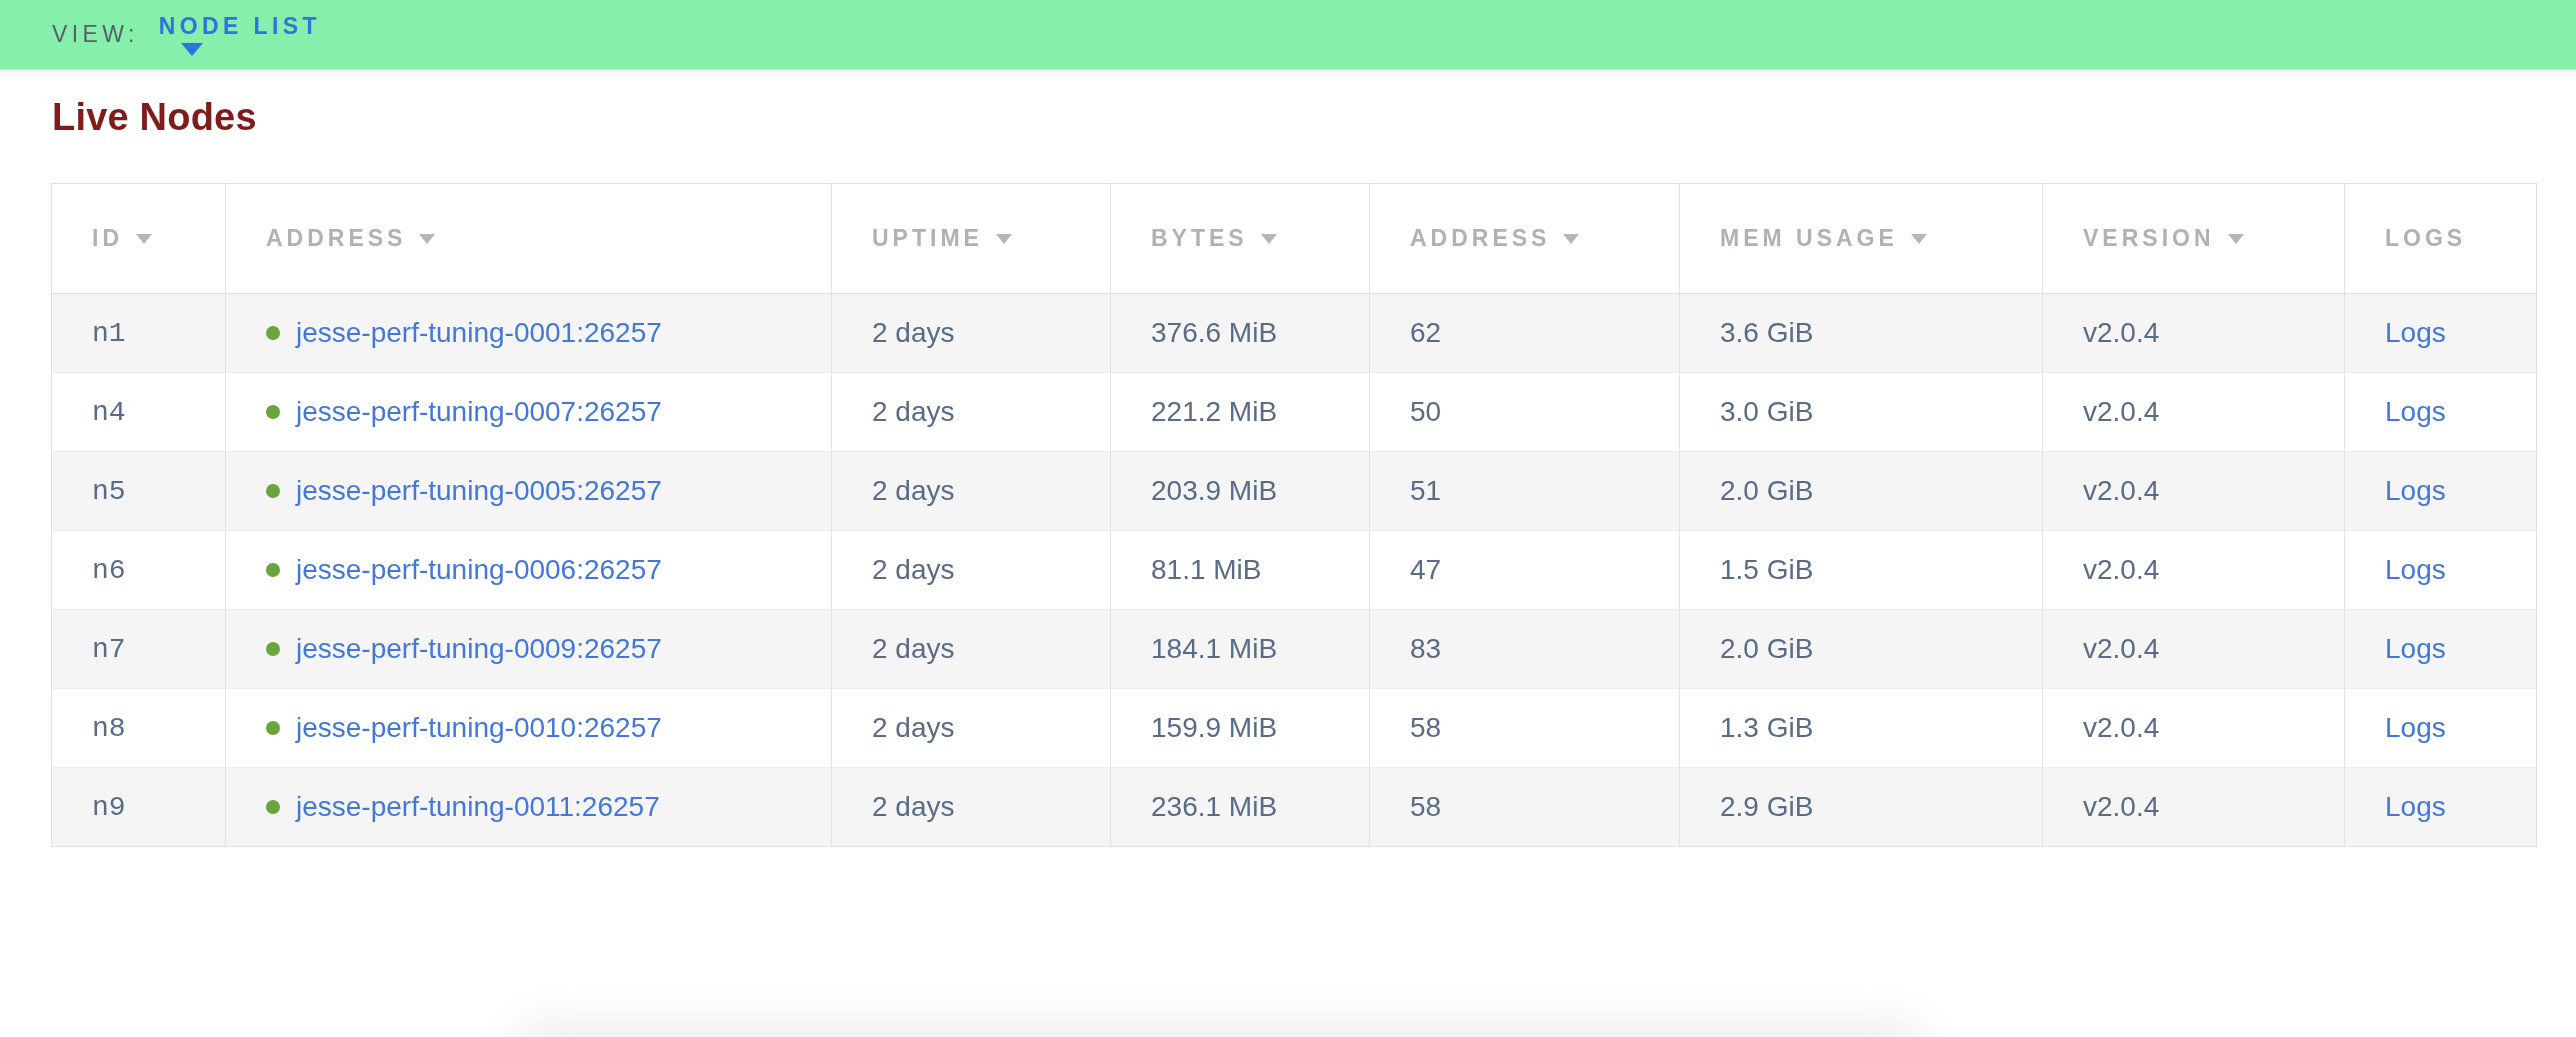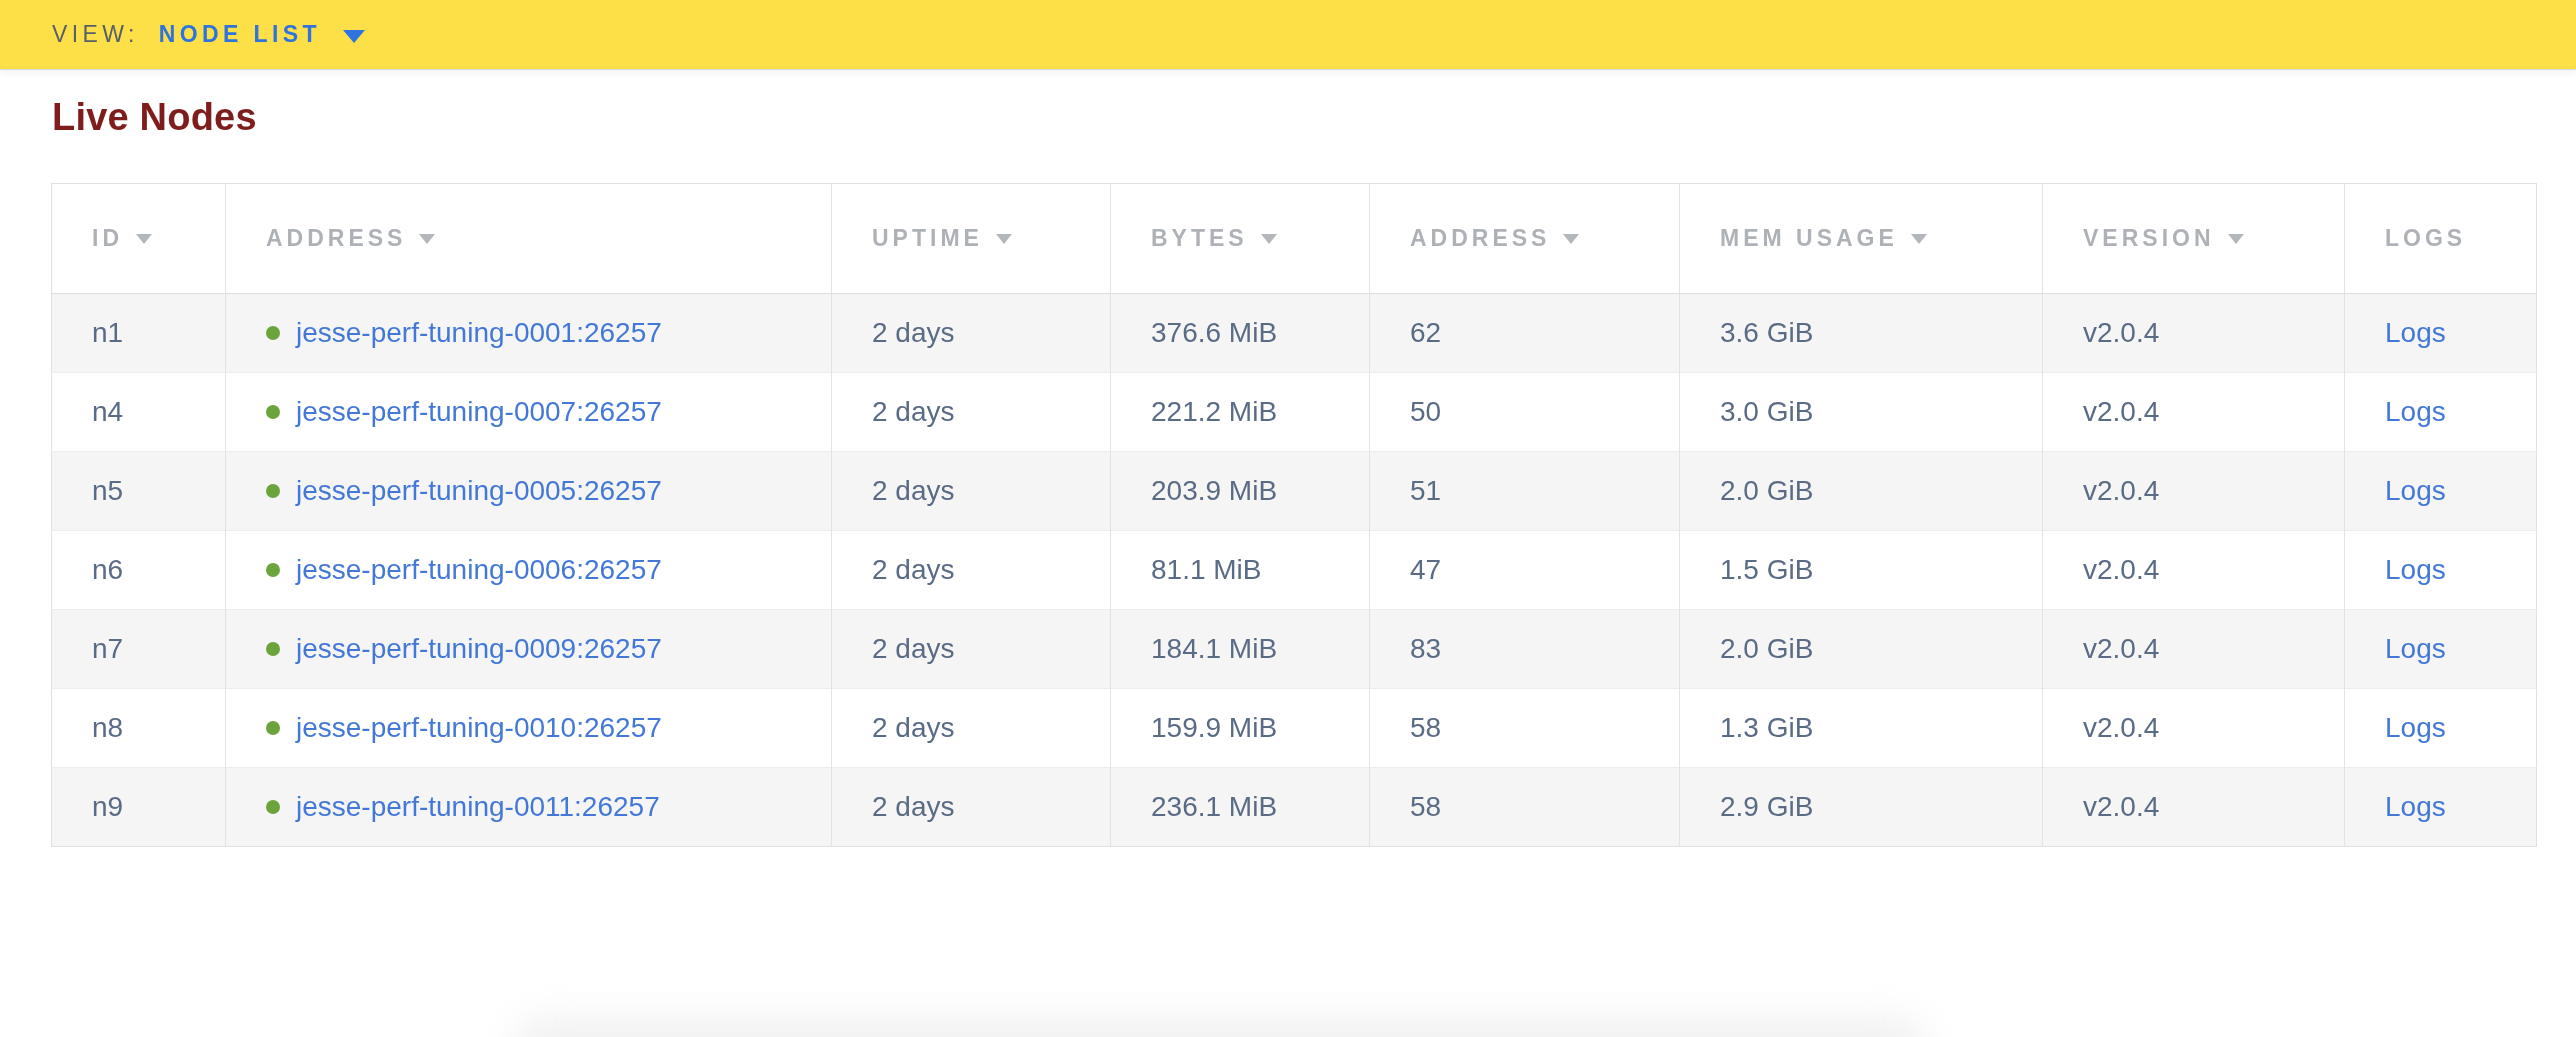--- a/index.html
+++ b/index.html
@@ -12,36 +12,36 @@
     font-family: "Liberation Sans", "DejaVu Sans", sans-serif;
     position: relative;
   }
 
   
   .topbar {
     height: 69px;
     display: flex;
     align-items: center;
     padding-left: 52px;
-    background: #fde047;
+    background: #86efac;
     box-shadow: 0 1px 0 #dbdbdb, 0 4px 7px rgba(0,0,0,0.055);
     position: relative;
     z-index: 2;
   }
   .view-label {
     font-size: 23px;
     letter-spacing: 4.4px;
     color: #575f6a;
     font-weight: 500;
   }
   .view-dropdown {
     display: flex;
-    align-items: center;
     margin-left: 20px;
     cursor: pointer;
+    flex-direction: column;
   }
   .view-value {
     font-size: 23px;
     letter-spacing: 4.4px;
     color: #2f73de;
     font-weight: 600;
   }
   .dropdown-caret {
     width: 0; height: 0;
     border-left: 11px solid transparent;
@@ -91,21 +91,21 @@
     border-bottom: 1px solid #dedede;
     border-left: 1px solid #e2e2e3;
   }
   table.nodes th:first-child { border-left: none; }
   table.nodes td {
     height: 78px;
     font-size: 28px;
     color: #5a6b85;
     border-left: 1px solid #e3e3e4;
   }
-  table.nodes td:first-child { border-left: none; }
+  table.nodes td:first-child { border-left: none; font-family: Liberation Mono, monospace; }
   table.nodes tbody tr + tr td { border-top: 1px solid #ededee; }
   table.nodes tbody tr:nth-child(odd) { background: #f5f5f6; }
   table.nodes tbody tr:nth-child(even) { background: #ffffff; }
 
   .sort-caret {
     display: inline-block;
     width: 0; height: 0;
     border-left: 8px solid transparent;
     border-right: 8px solid transparent;
     border-top: 10px solid #b3b6bb;

